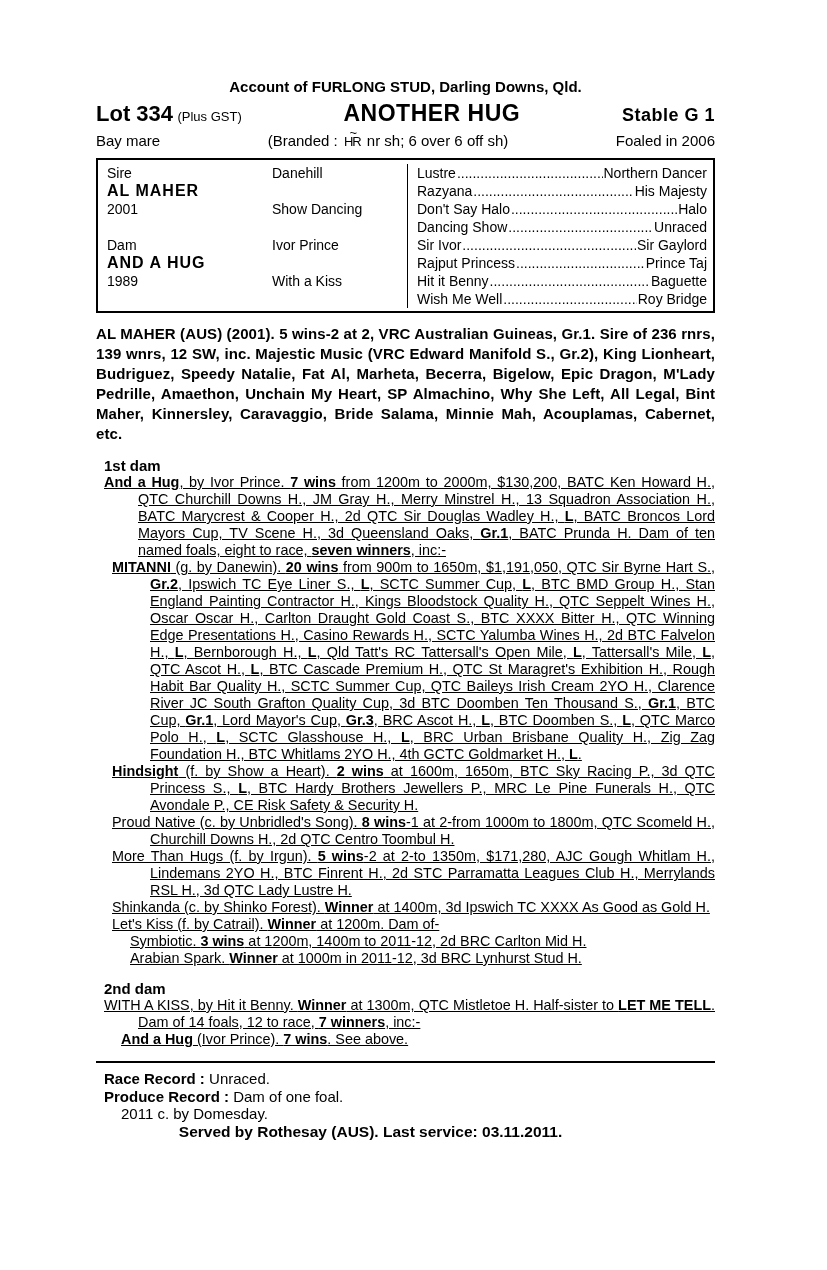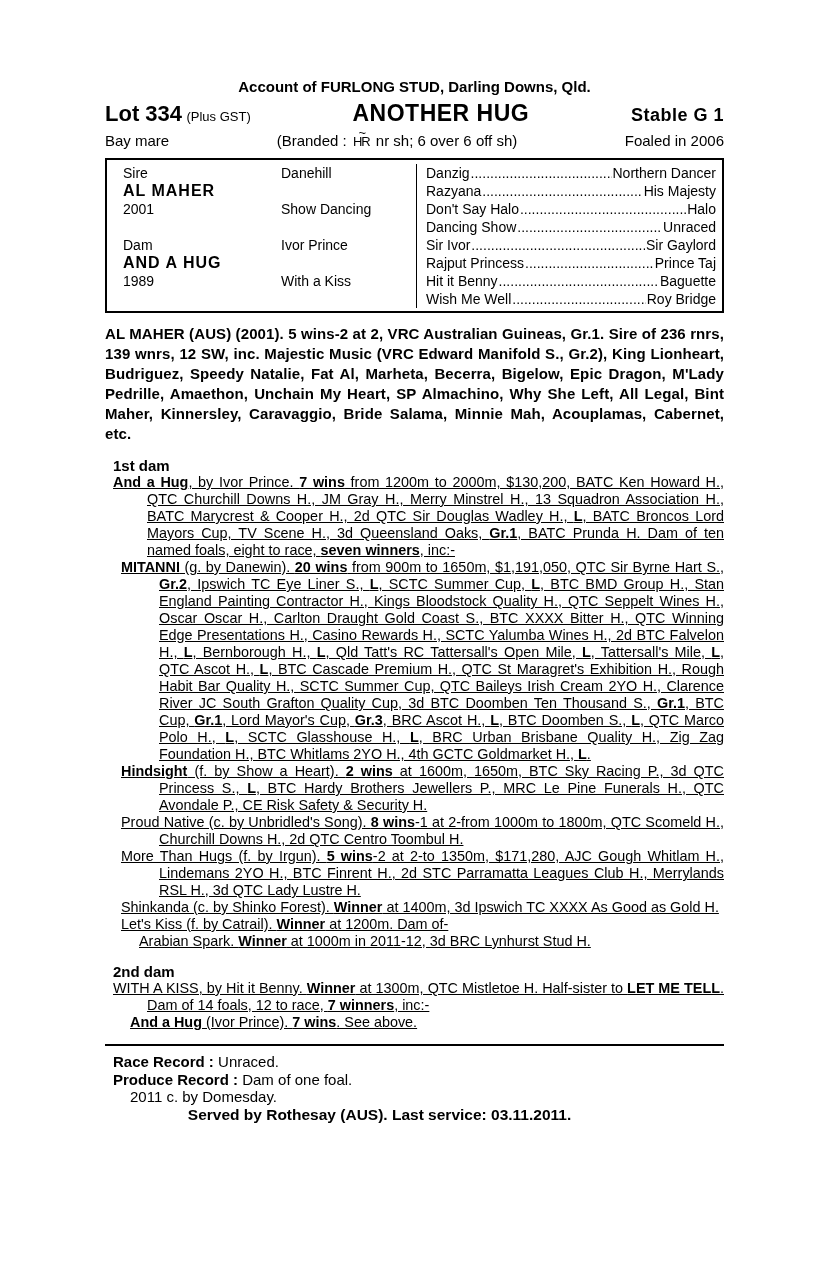--- a/index.html
+++ b/index.html
@@ -1,35 +1,35 @@
 <!DOCTYPE html>
 <html><head>
 <meta charset="utf-8">
 <style>
   html,body{margin:0;padding:0;background:#ffffff;}
   body{width:827px;height:1270px;font-family:"Liberation Sans",sans-serif;color:#000;overflow:hidden;}
   .page{position:relative;width:827px;height:1270px;background:#fff;}
-  .content{position:absolute;left:105px;top:78px;width:619px;}
+  .content{position:absolute;left:96px;top:78px;width:619px;}
 
   
   .account{text-align:center;font-weight:bold;font-size:15px;line-height:17px;}
   .lot-line{display:flex;align-items:baseline;margin-top:5px;}
   .lot-left{white-space:nowrap;}
   .lot-label{font-size:22px;font-weight:bold;}
   .lot-suffix{font-size:13px;}
   .horse-name{flex:1;text-align:center;font-size:23px;font-weight:bold;letter-spacing:0.5px;}
   .stable{font-size:18px;font-weight:bold;white-space:nowrap;letter-spacing:0.5px;}
   .desc-line{display:flex;justify-content:space-between;align-items:center;font-size:15px;margin-top:5px;margin-bottom:9px;}
   .brand{position:relative;display:inline-block;letter-spacing:-1px;font-size:13px;margin:0 2px;}
   .brand-tilde{position:absolute;top:-9px;left:1px;width:100%;text-align:center;font-size:13px;letter-spacing:0;}
 
   
   .ped-table{border:2px solid #000;padding:4px 0 3px 0;font-size:14px;}
   .ped-row{display:flex;align-items:baseline;height:18px;line-height:18px;}
-  .ped-c0{width:174px;padding-left:16px;box-sizing:border-box;}
+  .ped-c0{width:174px;padding-left:9px;box-sizing:border-box;}
   .ped-c0.bold{font-weight:bold;font-size:16px;letter-spacing:1px;}
   .ped-c1{width:135px;}
   .ped-c2{flex:1;display:flex;align-items:baseline;border-left:1px solid #000;padding:0 6px 0 9px;min-width:0;}
   .ped-c2 .gname,.ped-c2 .gsire{white-space:nowrap;}
   .lead{flex:1 1 auto;overflow:hidden;white-space:nowrap;min-width:6px;margin:0 1px;}
   .lead::after{content:"......................................................................................";}
 
   
   .sire-summary{margin:11px 0 0 0;font-weight:bold;font-size:15px;line-height:20px;text-align:justify;letter-spacing:0.1px;}
 
@@ -72,21 +72,21 @@
         <span>nr sh; 6 over 6 off sh)</span>
       </span>
       <span>Foaled in 2006</span>
     </div>
 
     <div class="ped-table">
       <div class="ped-row">
         <div class="ped-c0">Sire</div>
         <div class="ped-c1">Danehill</div>
         <div class="ped-c2">
-            <span class="gname">Danzig</span>
+            <span class="gname">Lustre</span>
             <span class="lead"></span>
             <span class="gsire">Northern Dancer</span>
           </div>
       </div>
       <div class="ped-row">
         <div class="ped-c0 bold">AL MAHER</div>
         <div class="ped-c1"></div>
         <div class="ped-c2">
             <span class="gname">Razyana</span>
             <span class="lead"></span>
@@ -152,20 +152,21 @@
     <p class="sire-summary"><b>AL MAHER (AUS) (2001). 5 wins-2 at 2, VRC Australian Guineas, Gr.1. Sire of 236 rnrs, 139 wnrs, 12 SW, inc. Majestic Music (VRC Edward Manifold S., Gr.2), King Lionheart, Budriguez, Speedy Natalie, Fat Al, Marheta, Becerra, Bigelow, Epic Dragon, M'Lady Pedrille, Amaethon, Unchain My Heart, SP Almachino, Why She Left, All Legal, Bint Maher, Kinnersley, Caravaggio, Bride Salama, Minnie Mah, Acouplamas, Cabernet, etc.</b></p>
 
     <p class="sec-h">1st dam</p>
     <p class="bp lv0"><b>And a Hug</b>, by Ivor Prince. <b>7 wins</b> from 1200m to 2000m, $130,200, BATC Ken Howard H., QTC Churchill Downs H., JM Gray H., Merry Minstrel H., 13 Squadron Association H., BATC Marycrest &amp; Cooper H., 2d QTC Sir Douglas Wadley H., <b>L</b>, BATC Broncos Lord Mayors Cup, TV Scene H., 3d Queensland Oaks, <b>Gr.1</b>, BATC Prunda H. Dam of ten named foals, eight to race, <b>seven winners</b>, inc:-</p>
     <p class="bp lv1"><b>MITANNI</b> (g. by Danewin). <b>20 wins</b> from 900m to 1650m, $1,191,050, QTC Sir Byrne Hart S., <b>Gr.2</b>, Ipswich TC Eye Liner S., <b>L</b>, SCTC Summer Cup, <b>L</b>, BTC BMD Group H., Stan England Painting Contractor H., Kings Bloodstock Quality H., QTC Seppelt Wines H., Oscar Oscar H., Carlton Draught Gold Coast S., BTC XXXX Bitter H., QTC Winning Edge Presentations H., Casino Rewards H., SCTC Yalumba Wines H., 2d BTC Falvelon H., <b>L</b>, Bernborough H., <b>L</b>, Qld Tatt's RC Tattersall's Open Mile, <b>L</b>, Tattersall's Mile, <b>L</b>, QTC Ascot H., <b>L</b>, BTC Cascade Premium H., QTC St Maragret's Exhibition H., Rough Habit Bar Quality H., SCTC Summer Cup, QTC Baileys Irish Cream 2YO H., Clarence River JC South Grafton Quality Cup, 3d BTC Doomben Ten Thousand S., <b>Gr.1</b>, BTC Cup, <b>Gr.1</b>, Lord Mayor's Cup, <b>Gr.3</b>, BRC Ascot H., <b>L</b>, BTC Doomben S., <b>L</b>, QTC Marco Polo H., <b>L</b>, SCTC Glasshouse H., <b>L</b>, BRC Urban Brisbane Quality H., Zig Zag Foundation H., BTC Whitlams 2YO H., 4th GCTC Goldmarket H., <b>L</b>.</p>
     <p class="bp lv1"><b>Hindsight</b> (f. by Show a Heart). <b>2 wins</b> at 1600m, 1650m, BTC Sky Racing P., 3d QTC Princess S., <b>L</b>, BTC Hardy Brothers Jewellers P., MRC Le Pine Funerals H., QTC Avondale P., CE Risk Safety &amp; Security H.</p>
     <p class="bp lv1">Proud Native (c. by Unbridled's Song). <b>8 wins</b>-1 at 2-from 1000m to 1800m, QTC Scomeld H., Churchill Downs H., 2d QTC Centro Toombul H.</p>
     <p class="bp lv1">More Than Hugs (f. by Irgun). <b>5 wins</b>-2 at 2-to 1350m, $171,280, AJC Gough Whitlam H., Lindemans 2YO H., BTC Finrent H., 2d STC Parramatta Leagues Club H., Merrylands RSL H., 3d QTC Lady Lustre H.</p>
     <p class="bp lv1">Shinkanda (c. by Shinko Forest). <b>Winner</b> at 1400m, 3d Ipswich TC XXXX As Good as Gold H.</p>
     <p class="bp lv1">Let's Kiss (f. by Catrail). <b>Winner</b> at 1200m. Dam of-</p>
+    <p class="bp lv2">Symbiotic. <b>3 wins</b> at 1200m, 1400m to 2011-12, 2d BRC Carlton Mid H.</p>
     <p class="bp lv2">Arabian Spark. <b>Winner</b> at 1000m in 2011-12, 3d BRC Lynhurst Stud H.</p>
 
     <p class="sec-h">2nd dam</p>
     <p class="bp lv0">WITH A KISS, by Hit it Benny. <b>Winner</b> at 1300m, QTC Mistletoe H. Half-sister to <b>LET ME TELL</b>. Dam of 14 foals, 12 to race, <b>7 winners</b>, inc:-</p>
     <p class="bp lv1b"><b>And a Hug</b> (Ivor Prince). <b>7 wins</b>. See above.</p>
 
     <hr class="rule">
     <p class="rec"><b>Race Record :</b> Unraced.</p>
     <p class="rec"><b>Produce Record :</b> Dam of one foal.</p>
     <p class="rec rec-indent">2011 c. by Domesday.</p>

